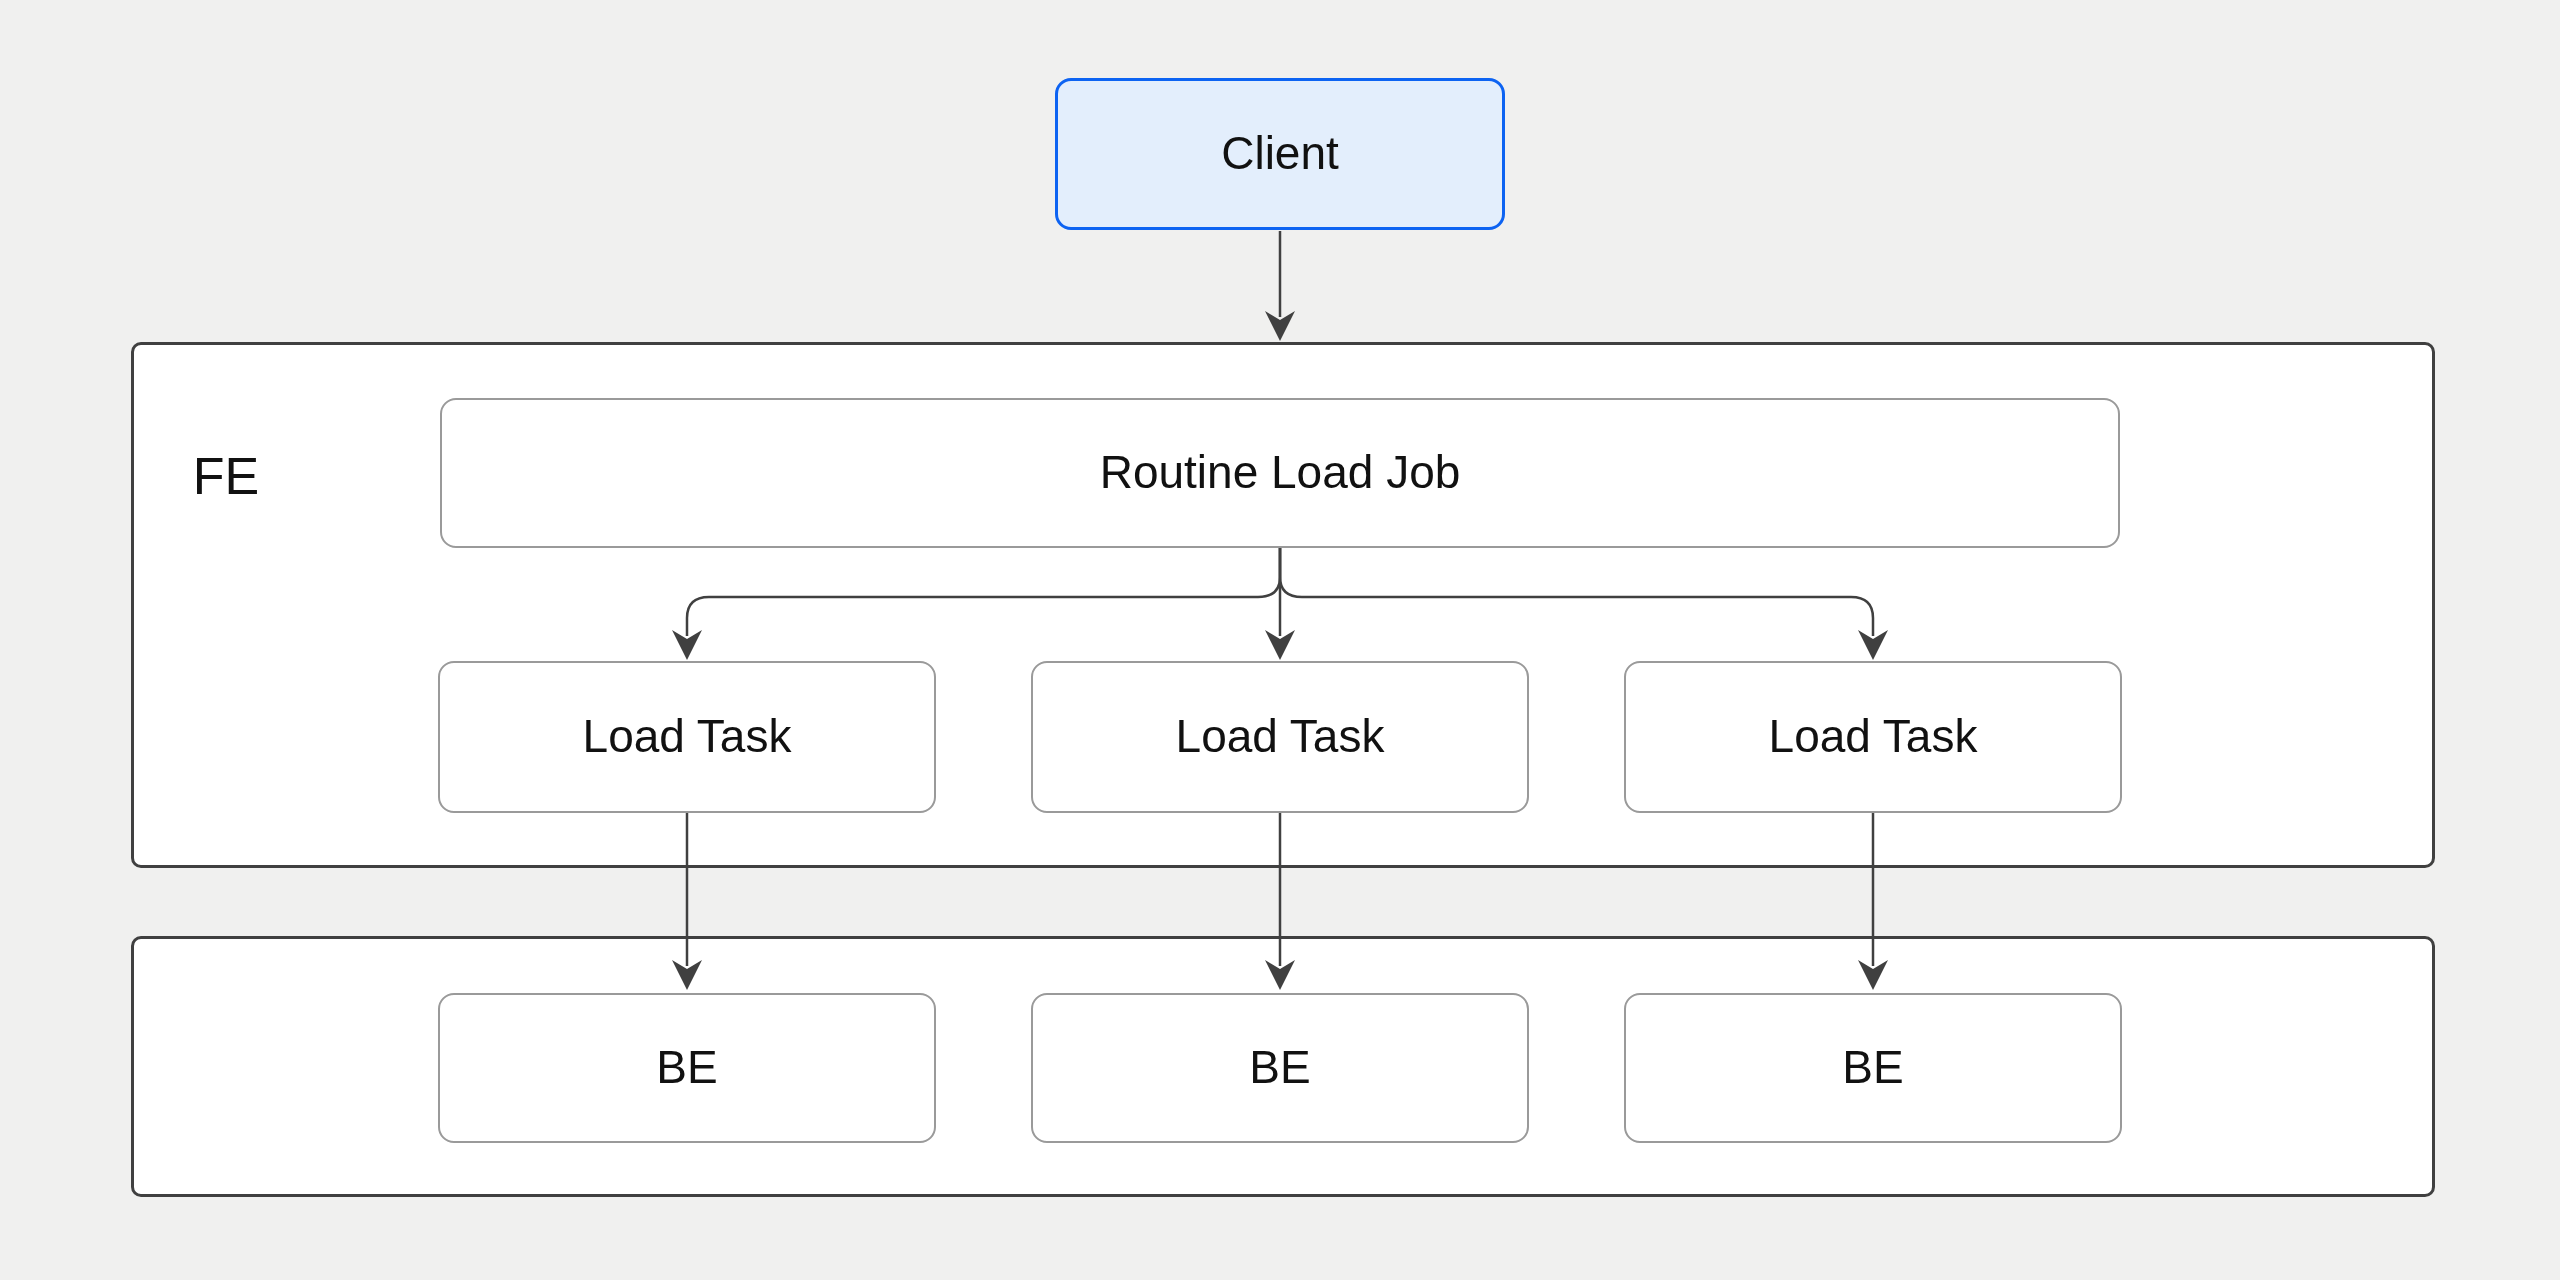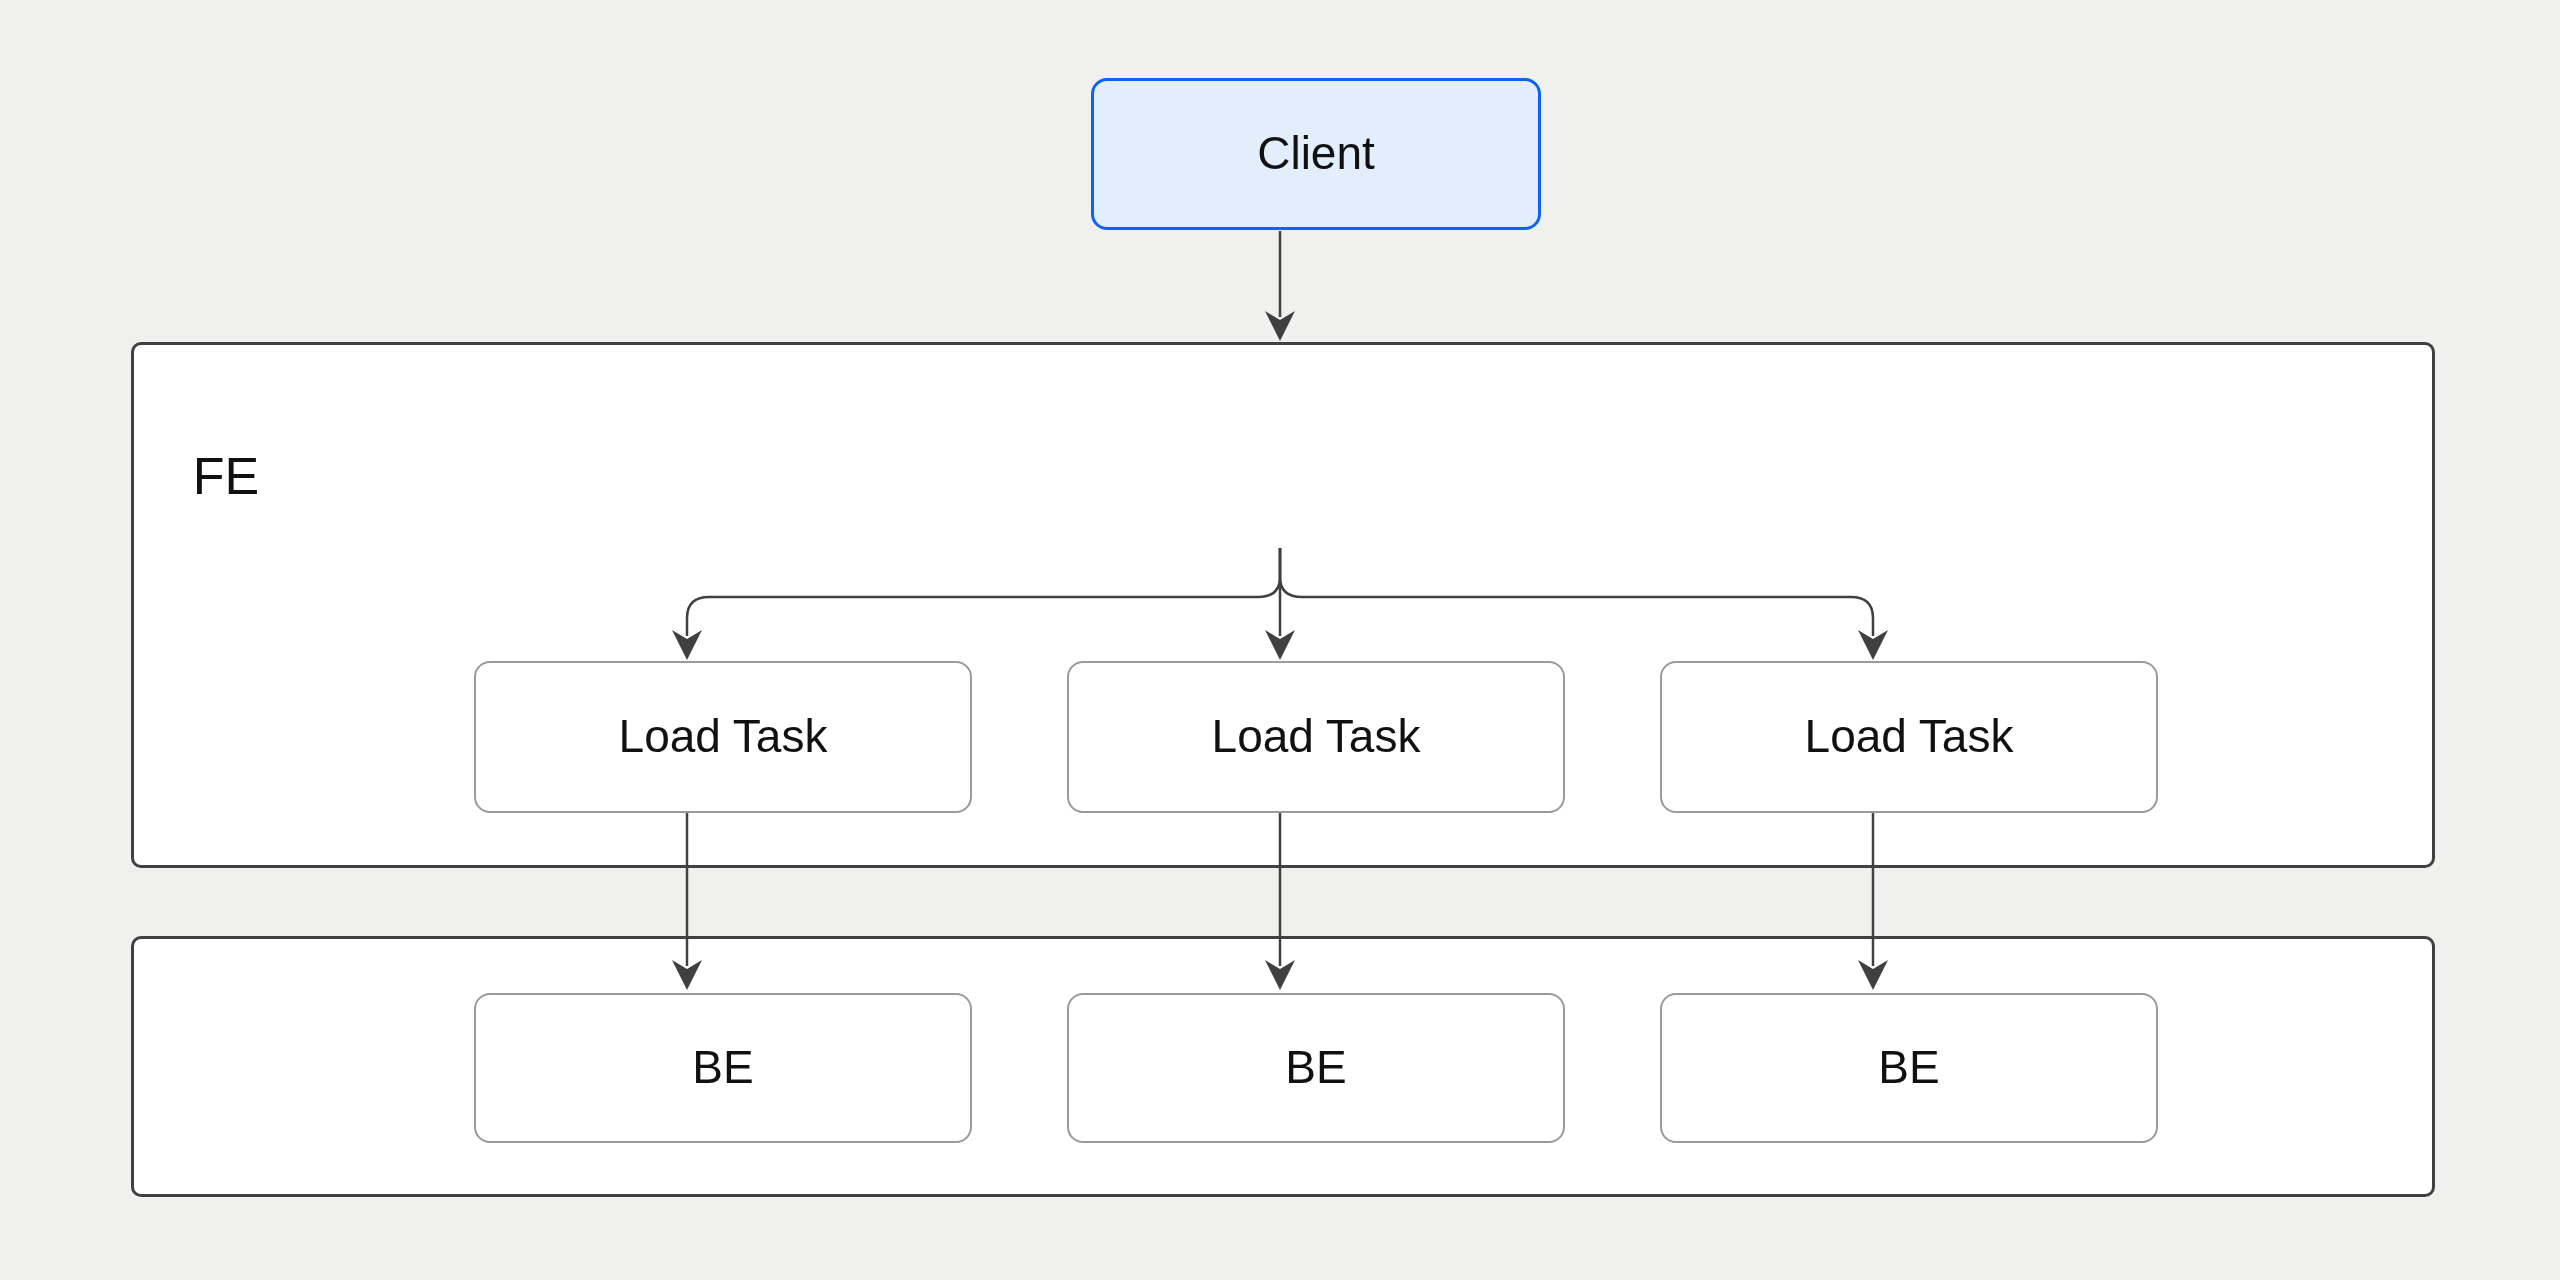--- a/index.html
+++ b/index.html
@@ -55,21 +55,20 @@
     display: flex;
     align-items: center;
     justify-content: center;
     background: var(--node-fill);
     border: 2px solid var(--node-border);
     border-radius: 16px;
     font-size: 46px;
     line-height: 1.2;
     z-index: 3;
     text-align: center;
-    margin-left: 36px;
   }
   .node.client {
     left: 1055px; top: 78px; width: 450px; height: 152px;
     background: var(--client-fill);
     border: 3px solid var(--client-border);
   }
   .node.rlj  { left: 440px;  top: 398px; width: 1680px; height: 150px; }
   .node.lt1  { left: 438px;  top: 661px; width: 498px;  height: 152px; }
   .node.lt2  { left: 1031px; top: 661px; width: 498px;  height: 152px; }
   .node.lt3  { left: 1624px; top: 661px; width: 498px;  height: 152px; }
@@ -119,20 +118,23 @@
   </svg>
 
   <div class="node client">
     <span>Client</span>
   </div>
 
   <div class="group-label">
     <span>FE</span>
   </div>
 
+  <div class="node rlj">
+    <span>Routine Load Job</span>
+  </div>
 
   <div class="node lt1">
     <span>Load Task</span>
   </div>
   <div class="node lt2">
     <span>Load Task</span>
   </div>
   <div class="node lt3">
     <span>Load Task</span>
   </div>

